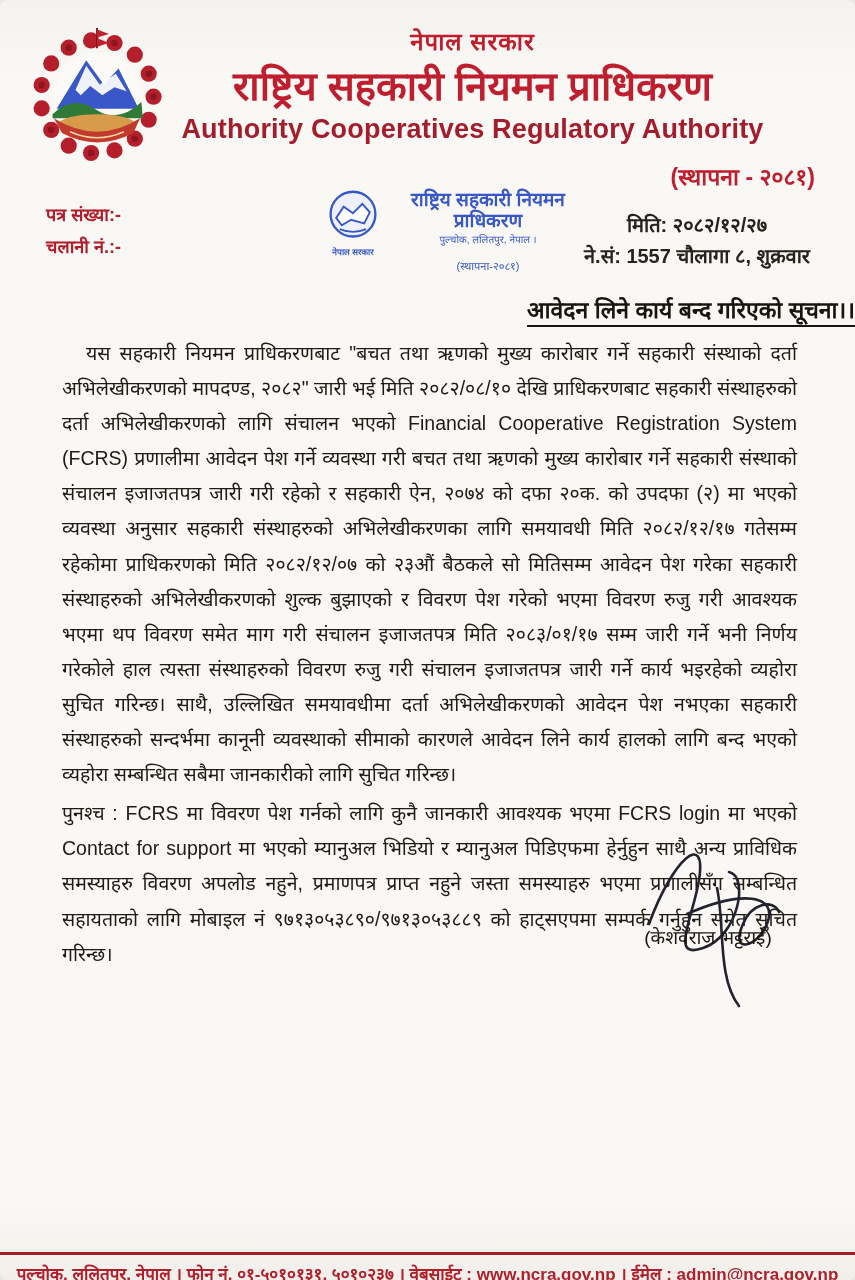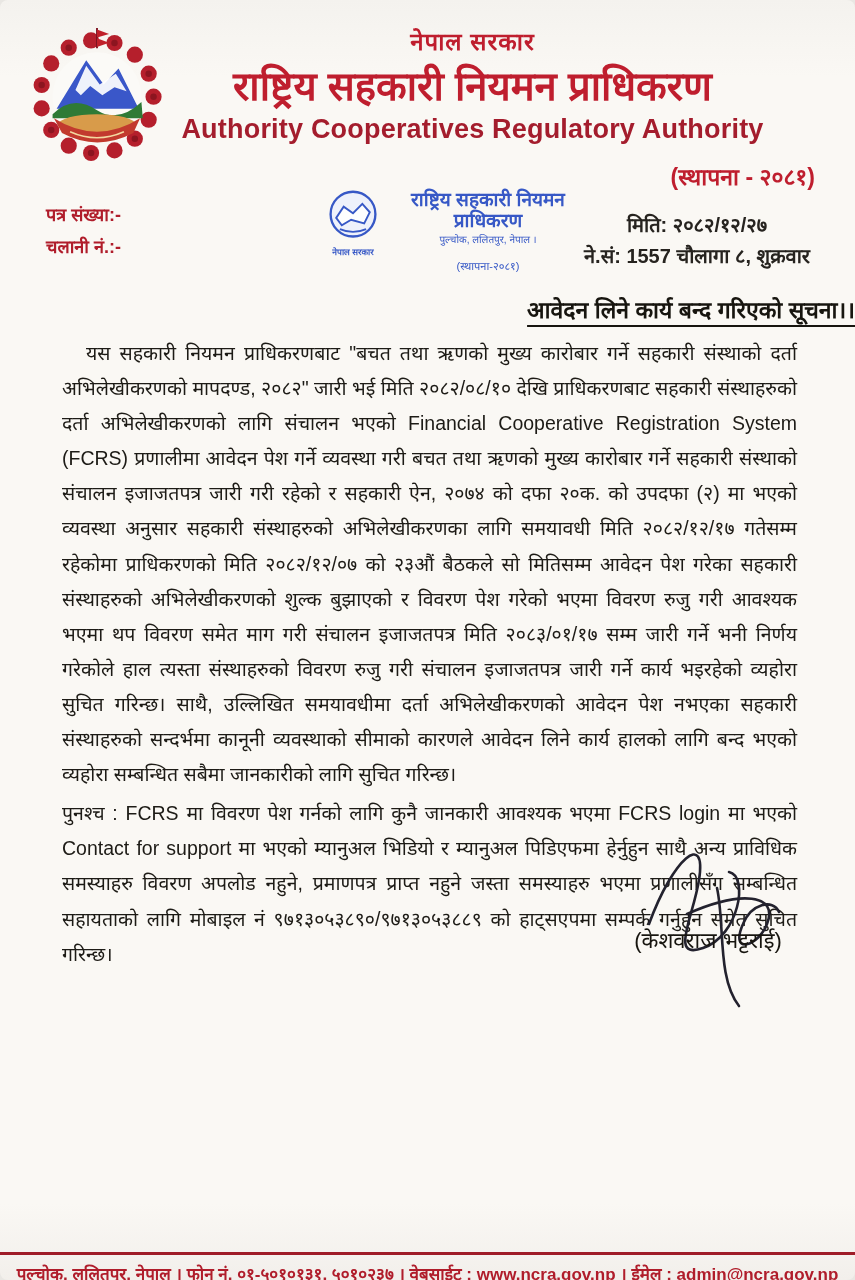--- a/index.html
+++ b/index.html
@@ -42,21 +42,21 @@
         font-size:23px;font-weight:bold;color:#17150f;
         }
   .notice-title span{text-decoration:underline;text-underline-offset:7px;text-decoration-thickness:2px;}
   .body-text{position:absolute;left:62px;right:58px;top:336px;
         font-size:19.5px;color:#1d1b16;text-align:justify;line-height:1.8;}
   .para1{text-indent:24px;}
   .para2{margin-top:4px;}
   
   .sig-block{position:absolute;right:32px;top:842px;width:230px;text-align:center;}
   .sig-svg{position:absolute;left:28px;top:-14px;width:200px;height:180px;pointer-events:none;}
-  .sig-name{position:relative;margin-top:82px;font-size:22px;color:#17150f;}
+  .sig-name{position:relative;margin-top:82px;font-size:19px;color:#17150f;}
   .sig-desg{position:relative;margin-top:4px;font-size:19px;color:#17150f;}
   
   .footer-rule{position:absolute;left:0;right:0;top:1252px;height:3px;background:#9f1c28;}
   .footer-text{position:absolute;left:0;right:0;top:1262px;text-align:center;
         font-size:17px;font-weight:bold;color:#b01d2b;}
 </style>
 </head>
 <body>
 
 <div class="page">

